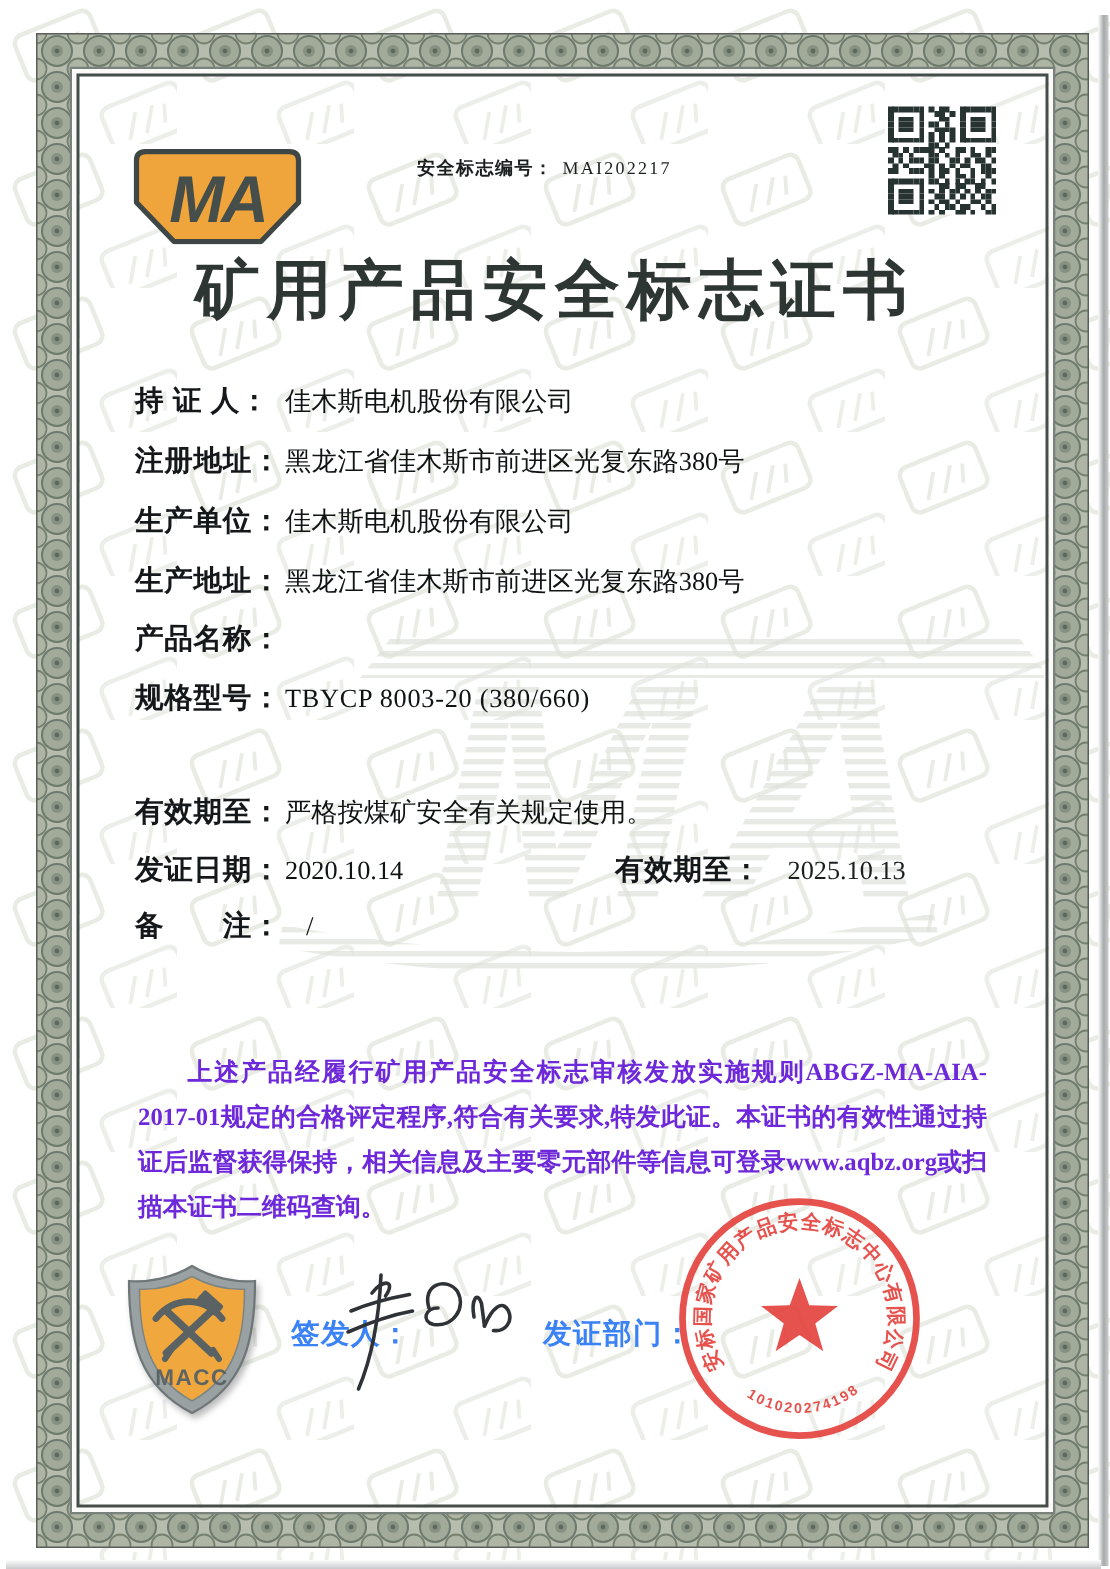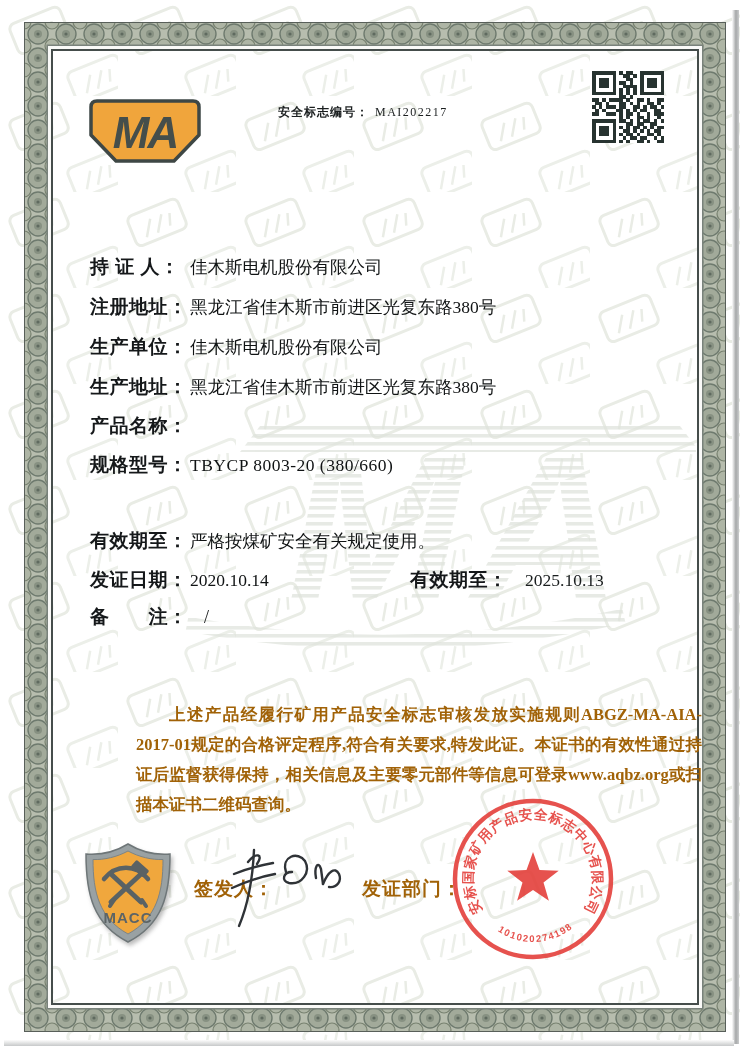--- a/index.html
+++ b/index.html
@@ -33,24 +33,24 @@
   .r0{top:254px;} .r1{top:294px;} .r2{top:334px;} .r3{top:374px;}
   .r4{top:413px;} .r5{top:452px;} .r6{top:490px;} .r7{top:528px;}
   .dates{top:567px;}
   .dates .val{width:175px;flex:none;}
   .dates .lbl2{margin-left:45px;width:105px;flex:none;font-weight:700;font-size:19px;letter-spacing:.5px;color:#15181a;}
   .dates .val2{font-family:"Liberation Serif",serif;font-size:17.5px;font-weight:500;margin-left:10px;}
   .remark{top:604px;}
   .remark .val{margin-left:14px;font-size:18px;}
   .statement{left:92px;top:700px;width:566px;font-family:"Liberation Serif",serif;
              font-weight:600;font-size:16.5px;line-height:30px;text-indent:2em;
-             text-align:justify;color:#a16207;margin-left:44px;}
+             text-align:justify;color:#6d28d9;}
   
   .macc{left:84px;top:842px;filter:drop-shadow(2px 3px 2px rgba(60,60,60,.35));}
-  .issuer-lbl,.dept-lbl{font-weight:700;font-size:19px;letter-spacing:1px;color:#a16207;white-space:nowrap;}
+  .issuer-lbl,.dept-lbl{font-weight:700;font-size:19px;letter-spacing:1px;color:#3b82f6;white-space:nowrap;}
   .issuer-lbl{left:194px;top:876px;}
   .dept-lbl{left:362px;top:876px;}
   .sig{left:226px;top:842px;}
   .seal{left:447px;top:793px;opacity:.9;}
   
   .edge-right{right:1px;top:10px;bottom:2px;width:7px;z-index:3;
               background:linear-gradient(to right,#fdfdfd,#a6a8a9 55%,#c9cbcc);}
   .edge-bottom{left:4px;right:6px;bottom:0;height:6px;z-index:3;
                background:linear-gradient(to bottom,#fdfdfd,#c7c9ca);}
 </style>
@@ -354,20 +354,21 @@
       <div class="qc" style="left: 20.5714px; top: 68.5714px;"></div>
       <div class="qc" style="left: 27.4286px; top: 68.5714px;"></div>
       <div class="qc" style="left: 34.2857px; top: 68.5714px;"></div>
       <div class="qc" style="left: 44.5714px; top: 68.5714px;"></div>
       <div class="qc" style="left: 48px; top: 68.5714px;"></div>
       <div class="qc" style="left: 54.8571px; top: 68.5714px;"></div>
       <div class="qc" style="left: 65.1429px; top: 68.5714px;"></div>
       <div class="qc" style="left: 68.5714px; top: 68.5714px;"></div>
     </div>
 
+  <div class="abs z2 title">矿用产品安全标志证书</div>
 
   <div class="abs z2 row r0">
     <span class="lbl">持 证 人：</span>
     <span class="val">佳木斯电机股份有限公司</span>
   </div>
   <div class="abs z2 row r1">
     <span class="lbl">注册地址：</span>
     <span class="val">黑龙江省佳木斯市前进区光复东路380号</span>
   </div>
   <div class="abs z2 row r2">

